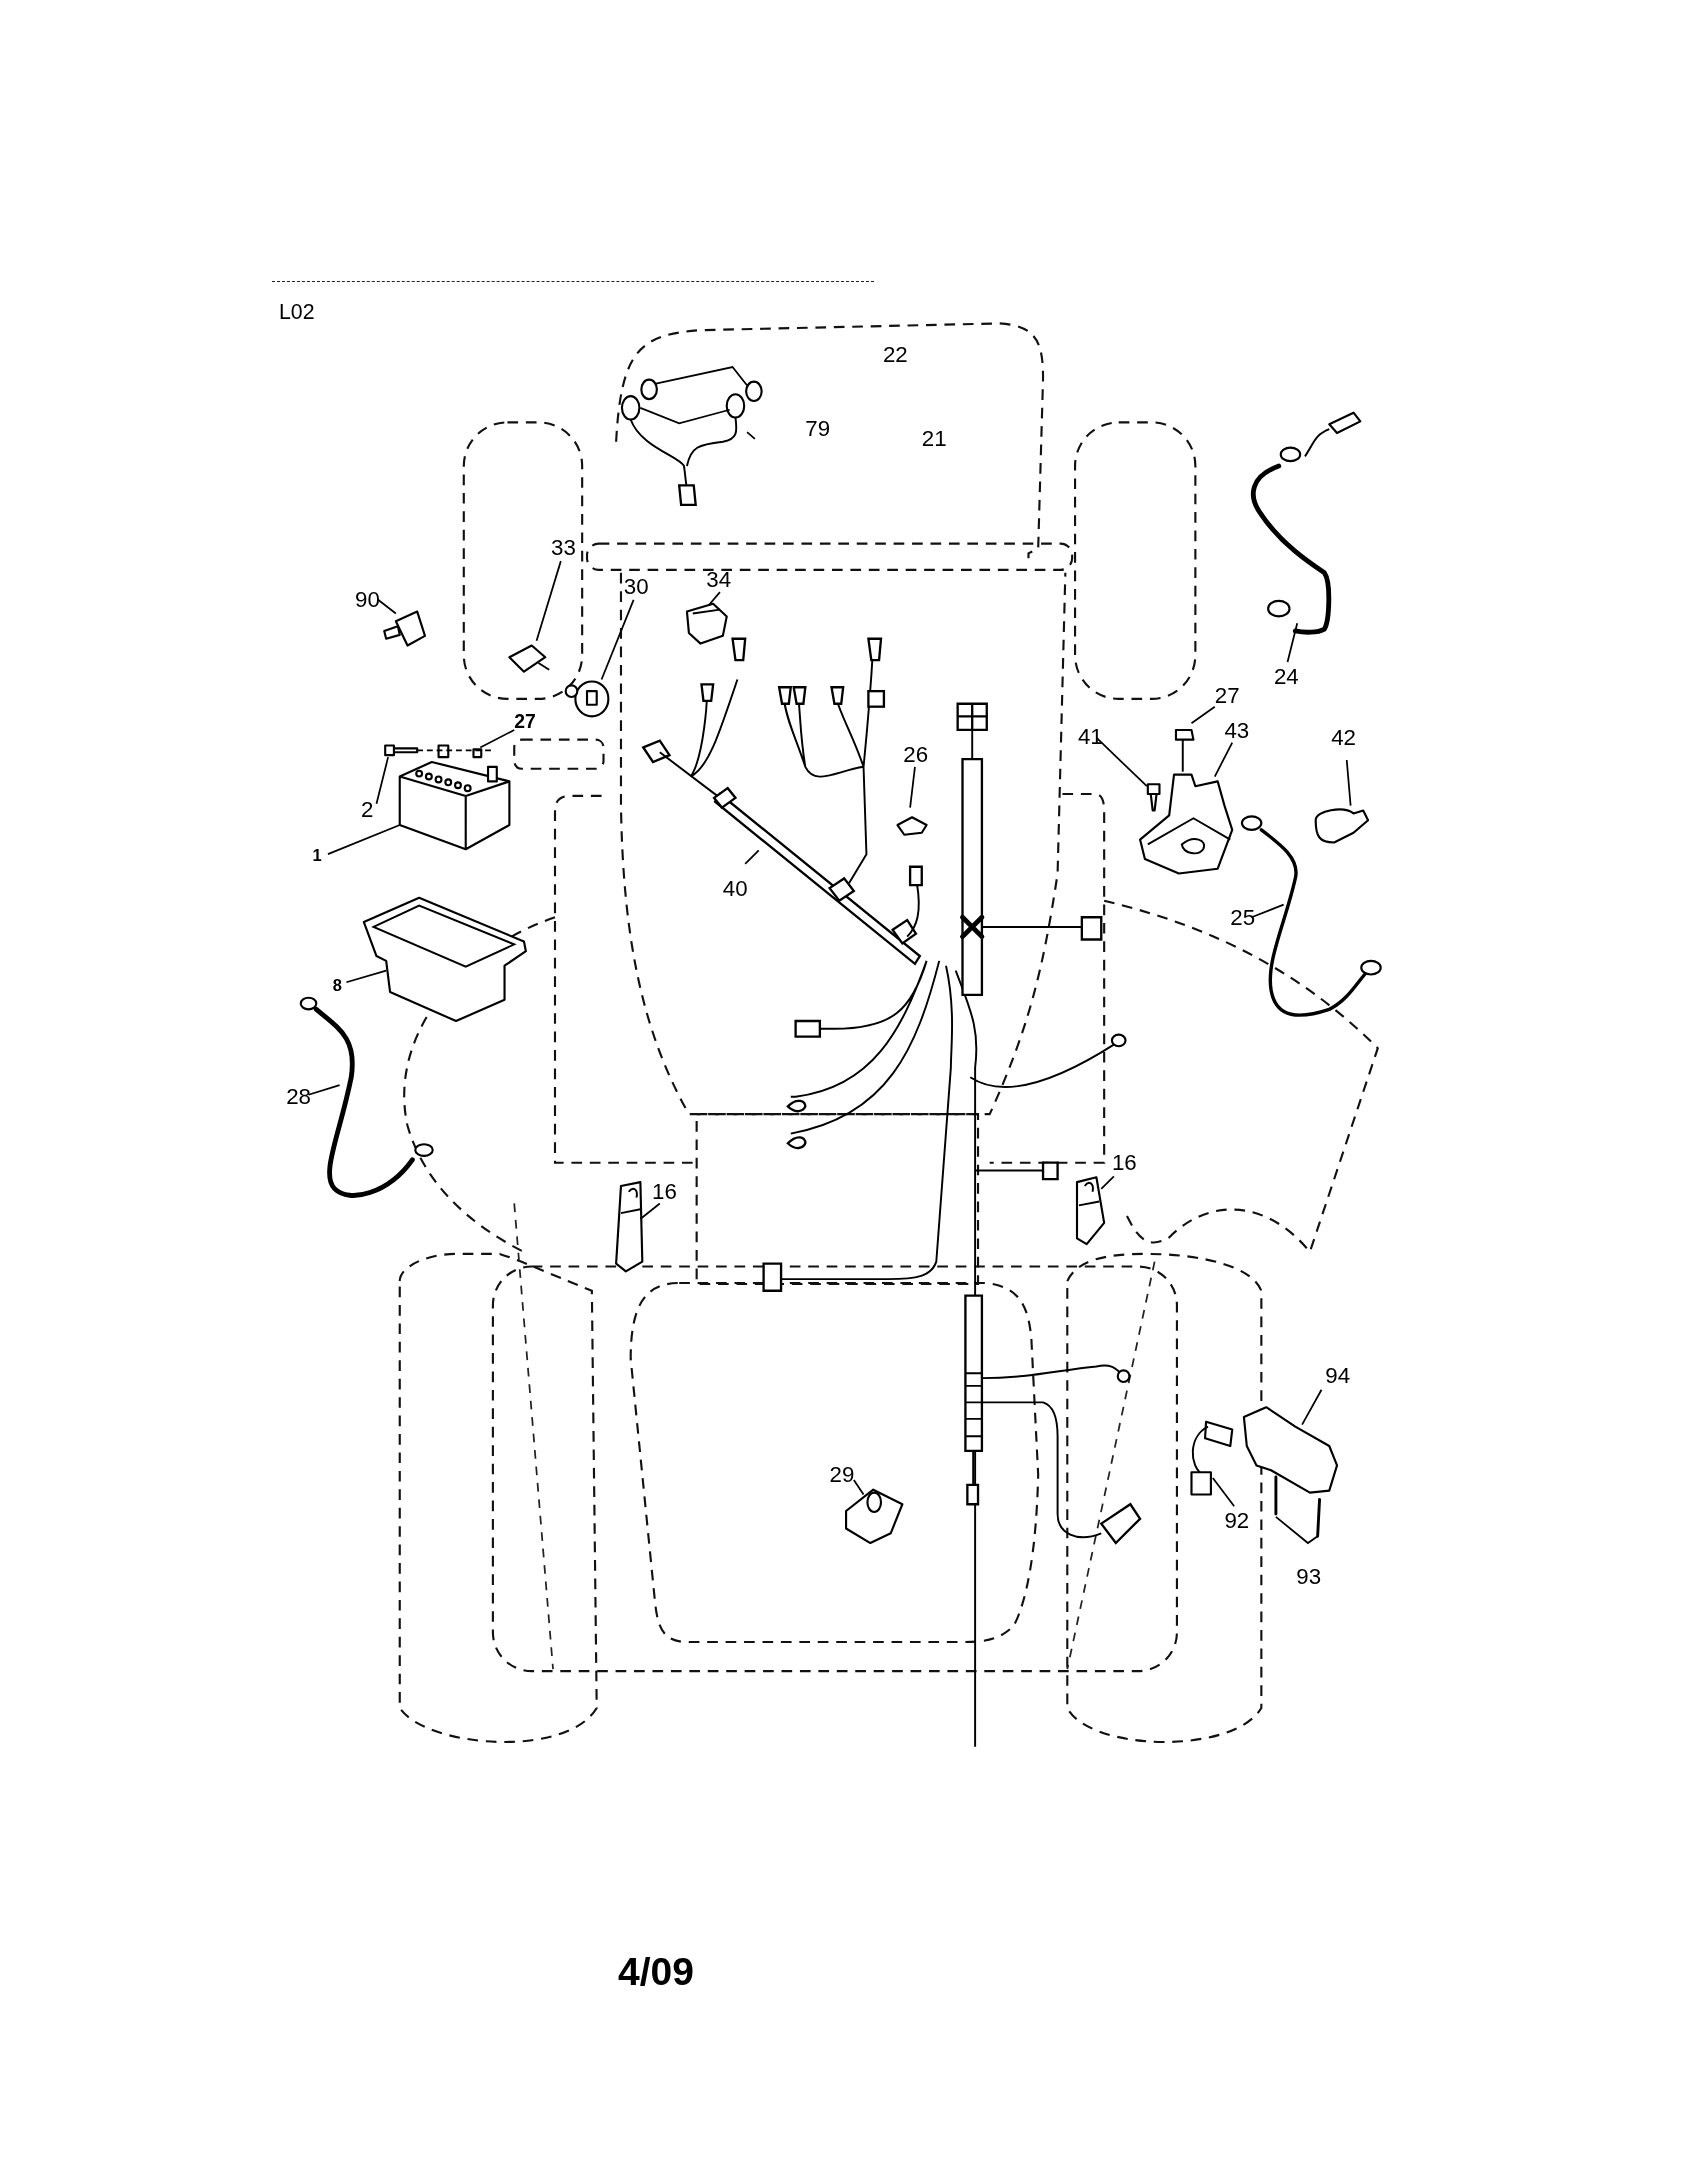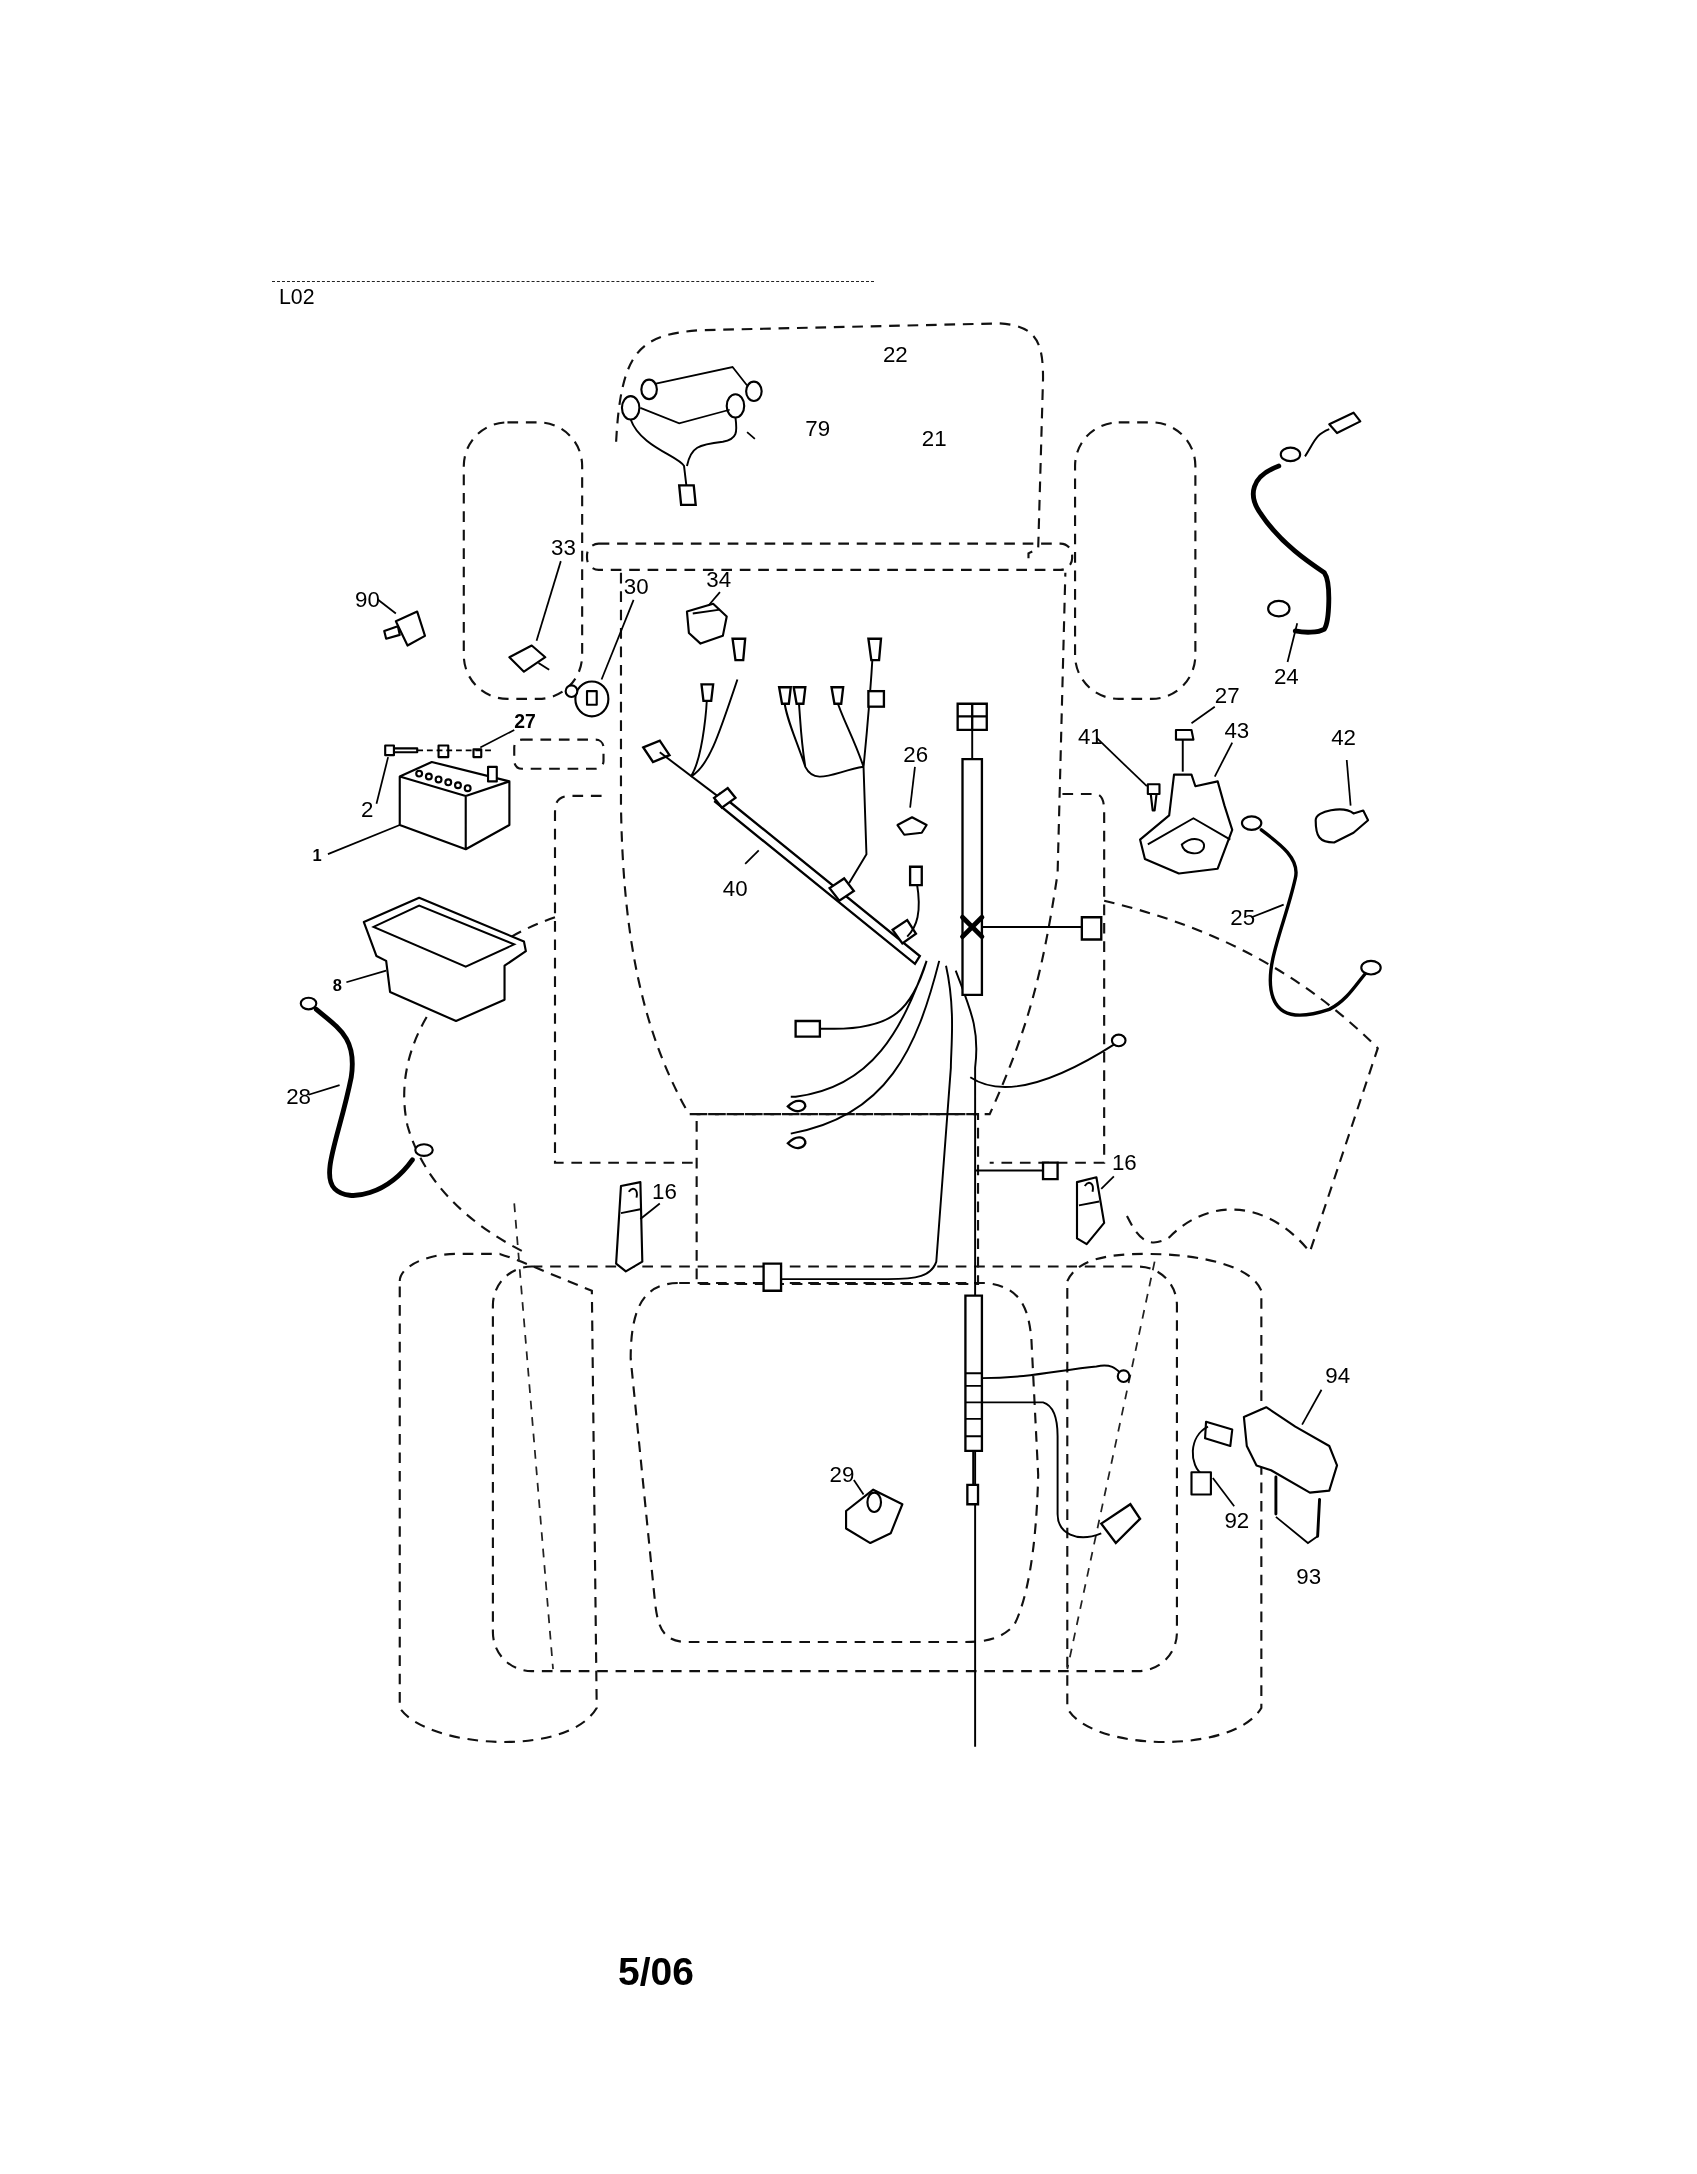--- a/index.html
+++ b/index.html
@@ -7,21 +7,21 @@
   #diagram { position:absolute; left:0; top:0; width:1697px; height:2175px; }
   .dash { fill:none; stroke:#111; stroke-width:2.2; stroke-dasharray:11 8; }
   .dash-thin { fill:none; stroke:#222; stroke-width:1.8; stroke-dasharray:9 8; }
   .part { fill:#fff; stroke:#000; stroke-width:2.2; stroke-linejoin:round; }
   .wire { fill:none; stroke:#000; stroke-width:2; }
   .wire-thick { fill:none; stroke:#000; stroke-width:5; stroke-linecap:round; }
   .leader { fill:none; stroke:#000; stroke-width:1.8; }
   .harness { fill:#fff; stroke:#000; stroke-width:2.4; }
   .callout { font-family:"Liberation Sans", sans-serif; font-size:23px; fill:#000; }
   .callout-bold { font-family:"Liberation Sans", sans-serif; font-size:20px; font-weight:bold; fill:#000; }
-  #code-label { position:absolute; left:279px; top:285px; font-size:21.3px; color:#000; }
+  #code-label { position:absolute; left:279px; top:300px; font-size:21.3px; color:#000; }
   #footer-date { position:absolute; left:618px; top:1950px; font-size:39px; font-weight:bold; color:#000; }
   #header-rule { position:absolute; left:272px; top:281px; width:602px; height:0; border-top:1.9px dashed #222; }
 </style>
 </head>
 <body>
 
 <div id="header-rule"></div>
 <div id="code-label">L02</div>
 
 <svg id="diagram" viewBox="0 0 1749 2241" xmlns="http://www.w3.org/2000/svg">
@@ -266,14 +266,14 @@
     <text class="callout" x="295" y="1138">28</text>
     <text class="callout" x="672" y="1235">16</text>
     <text class="callout" x="1146" y="1206">16</text>
     <text class="callout" x="855" y="1527">29</text>
     <text class="callout" x="1366" y="1425">94</text>
     <text class="callout" x="1262" y="1575">92</text>
     <text class="callout" x="1336" y="1632">93</text>
   </g>
 </svg>
 
-<div id="footer-date">5/06</div>
+<div id="footer-date">4/09</div>
 
 
 </body></html>

